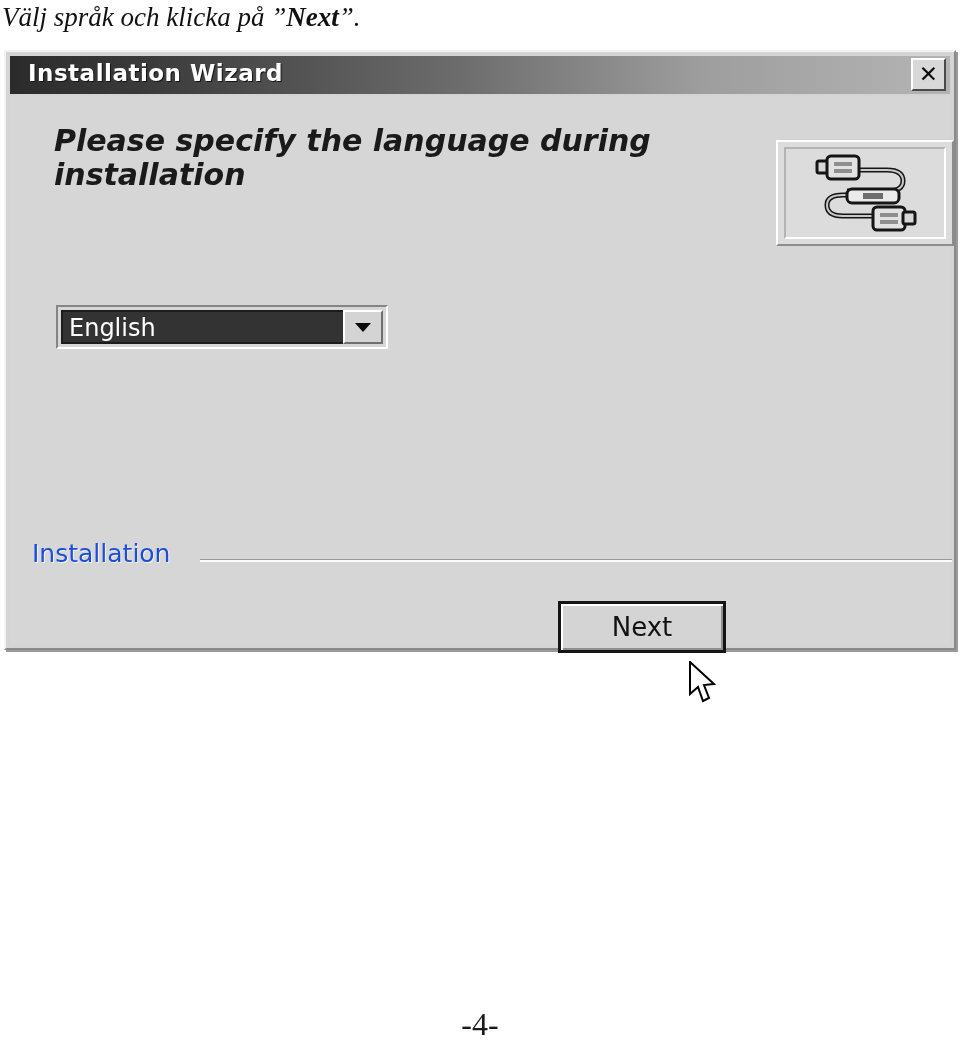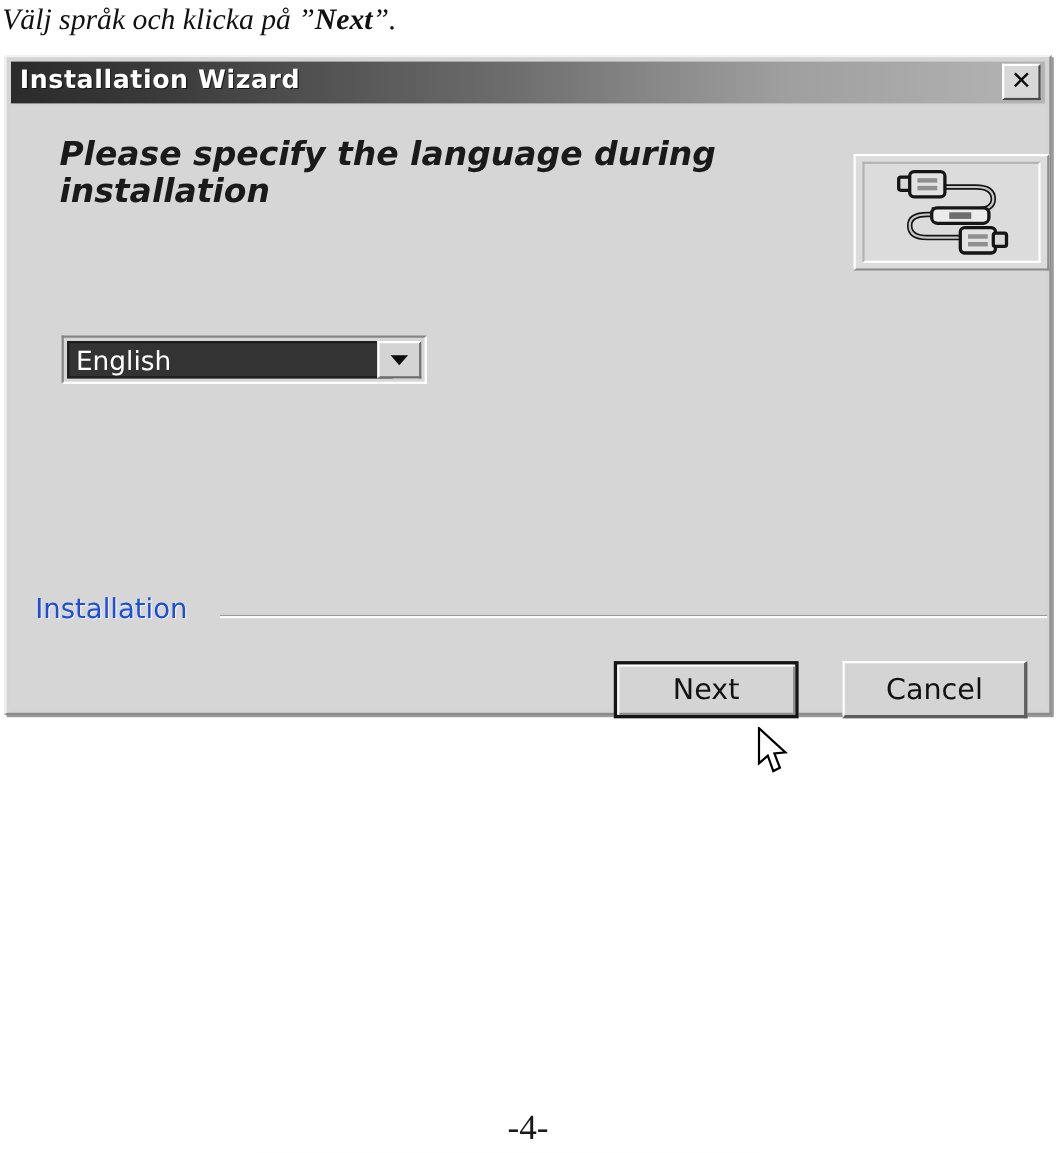--- a/index.html
+++ b/index.html
@@ -62,21 +62,21 @@
   .titlebar {
     position: absolute;
     left: 4px;
     top: 4px;
     right: 4px;
     height: 38px;
     background: linear-gradient(to right, #2b2b2b 0%, #3a3a3a 14%, #6d6d6d 48%, #9e9e9e 74%, #b4b4b4 100%);
   }
   .titlebar-text {
     position: absolute;
-    left: 8px;
+    left: 18px;
     top: 4px;
     font-family: "DejaVu Sans", sans-serif;
     font-size: 23px;
     font-weight: bold;
     letter-spacing: 0.5px;
     color: #ffffff;
     text-shadow: 1px 1px 0 #141414;
     white-space: nowrap;
   }
   .close-button {
@@ -337,23 +337,20 @@
         <div class="combo-arrow-glyph"></div>
       </div>
     </div>
 
     <div class="group-label">Installation</div>
     <div class="separator"></div>
 
     <div class="btn btn-next">
       <span class="btn-label">Next</span>
     </div>
-    <div class="btn btn-cancel">
-      <span class="btn-label">Cancel</span>
-    </div>
 
     <svg class="cursor" viewBox="0 0 30 46">
       <polygon points="2,1 2,33 10,26 15,40 21,37 16,24 26,23" fill="#ffffff" stroke="#000000" stroke-width="2" stroke-linejoin="miter"></polygon>
     </svg>
 
   </div>
 </div>
 
 <div class="page-number">-4-</div>
 

